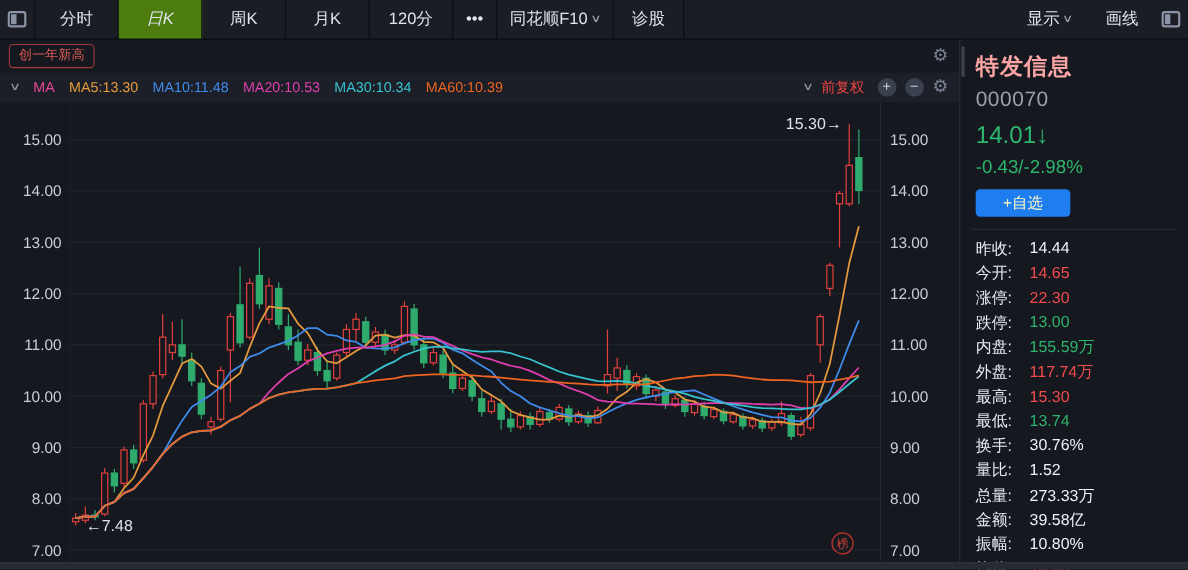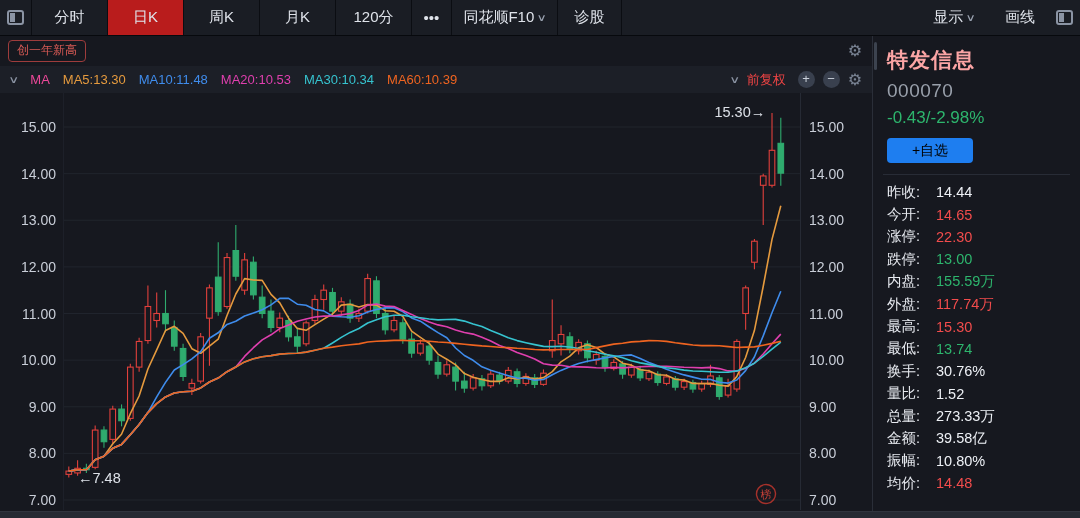--- a/index.html
+++ b/index.html
@@ -3,21 +3,21 @@
 <meta charset="utf-8">
 <style>
   * { margin:0; padding:0; box-sizing:border-box; }
   html,body { background:#0c0e12; }
   body { font-family:"Liberation Sans","DejaVu Sans",sans-serif; }
   .app { position:relative; width:1080px; height:518px; background:#16181f; color:#e8ebf0; overflow:hidden; }
 
   
   .tabbar { display:flex; height:36px; background:#1a1d24; border-bottom:1px solid #07090d; align-items:stretch;text-align:center; }
   .tab { display:flex; align-items:center; justify-content:center; font-size:15px; color:#dfe3ea; border-right:1px solid #0b0d12; cursor:default; }
-  .tab.active { background:#b91c1c; }
+  .tab.active { background:#4d7c0f;font-style:italic; }
   .tab .caret { font-size:10px; color:#9aa2b0; margin-left:4px; transform:scaleX(1.4); }
   .tab-spacer { flex:1; border-right:none; }
   .layout-icon { width:17px; height:15px; border:2px solid #8b94a4; border-radius:3px; position:relative; }
   .layout-icon::after { content:""; position:absolute; left:1px; top:1px; bottom:1px; width:5px; background:#8b94a4; }
   .tab-iconbox { width:32px; display:flex; align-items:center; justify-content:center; border-right:1px solid #0b0d12; }
 
   
   .main { display:flex; height:475px; }
   .chart-section { width:872px; position:relative; }
   .badge-row { height:30px; display:flex; align-items:center; justify-content:space-between; padding:0 10px 0 8px; }
@@ -34,21 +34,21 @@
   .chart-wrap { position:relative; height:417px; }
   svg text { font-family:"Liberation Sans","DejaVu Sans",sans-serif; }
 
   
   .side-panel { width:208px; border-left:1px solid #2a2e38; padding:8px 10px 0 14px; position:relative; background:#16181f; }
   .panel-scroll { position:absolute; left:1px; top:6px; width:3px; height:28px; background:#3c434f; border-radius:2px; }
   .stock-name { font-size:21px; font-weight:bold; color:#fca5a5; letter-spacing:1px; margin-top:2px; }
   .stock-code { font-size:19px; color:#99a0ab; margin-top:6px; letter-spacing:0.5px; }
   .stock-price { font-size:22px; margin-top:8px; font-weight:500; }
   .stock-change { font-size:17px; margin-top:6px; }
-  .add-btn { margin-top:10px; width:86px; height:25px; background:#1e7ef0; color:#000000; font-size:14px; border:none; border-radius:4px; display:flex; align-items:center; justify-content:center; }
+  .add-btn { margin-top:10px; width:86px; height:25px; background:#1e7ef0; color:#fef9c3; font-size:14px; border:none; border-radius:4px; display:flex; align-items:center; justify-content:center; }
   .panel-divider { border-top:1px solid #282c36; margin:11px 0 6px -4px; }
   .stat-row { display:flex; align-items:center; height:22.4px; font-size:14.5px; }
   .stat-label { color:#e6e9ef; min-width:49px; white-space:nowrap; }
   .stat-value { white-space:nowrap; }
 
   .green { color:#2db56d; }
   .red { color:#f24c4c; }
   .white { color:#eef1f6; }
 
   
@@ -357,20 +357,21 @@
               </g>
             </g>
           </svg>
       </div>
     </div>
 
     <div class="side-panel">
       <div class="panel-scroll"></div>
       <div class="stock-name">特发信息</div>
       <div class="stock-code">000070</div>
+      <div class="stock-price green">14.01↓</div>
       <div class="stock-change green">-0.43/-2.98%</div>
       <button class="add-btn">+自选</button>
       <div class="panel-divider"></div>
       <div id="stats">
           <div class="stat-row">
             <span class="stat-label">昨收:</span>
             <span class="stat-value white">14.44</span>
           </div>
           <div class="stat-row">
             <span class="stat-label">今开:</span>

